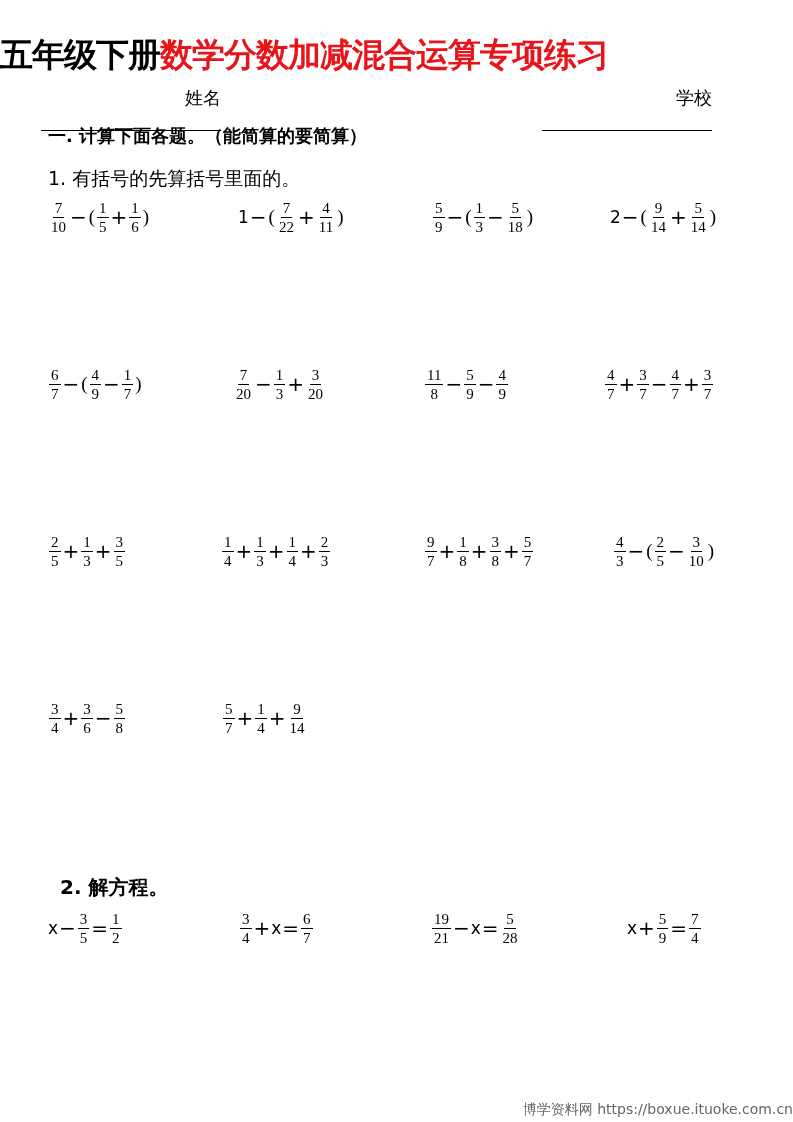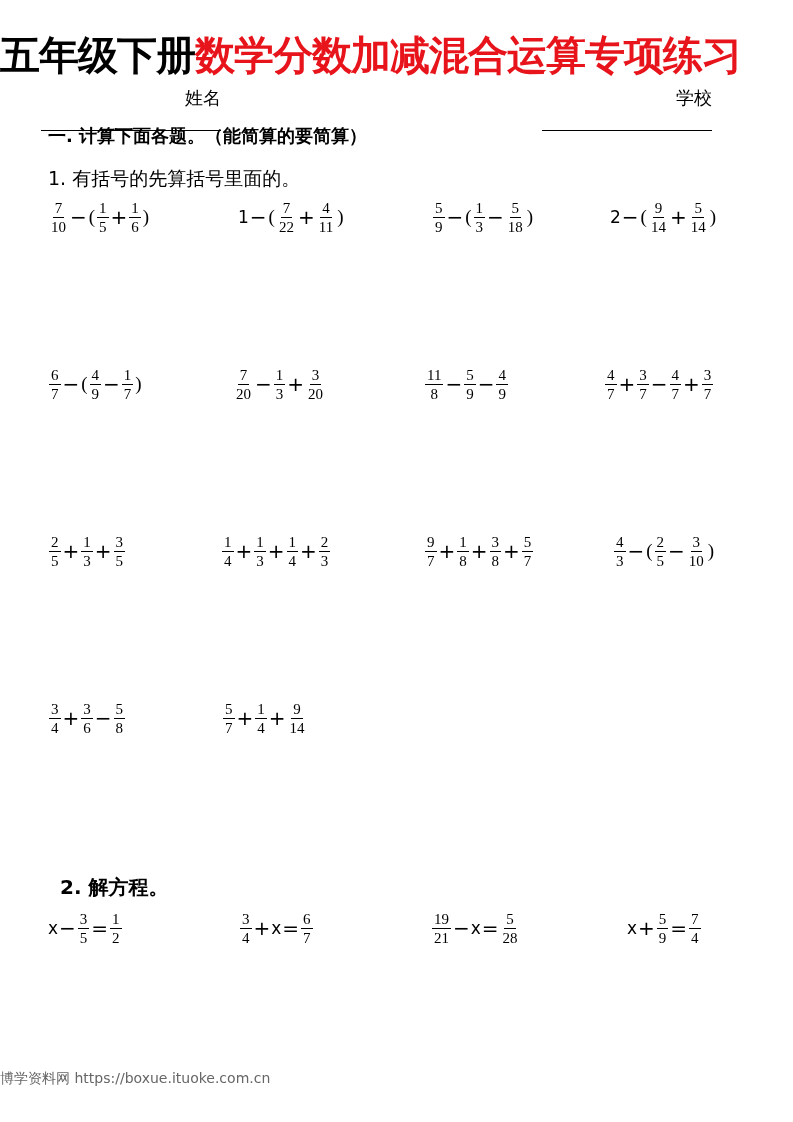--- a/index.html
+++ b/index.html
@@ -1,35 +1,35 @@
 <!DOCTYPE html>
 <html><head>
   <meta charset="utf-8">
   <style>
     html, body { margin: 0; padding: 0; background: #ffffff; }
     body { width: 793px; height: 1122px; position: relative; overflow: hidden; font-family: "DejaVu Sans", sans-serif; color: #000; }
-    .title { position: absolute; top: 30px; left: 0; width: 682px; text-align: left; font-size: 40px; font-weight: bold; letter-spacing: -1px; line-height: 50px; white-space: nowrap; }
+    .title { position: absolute; top: 30px; left: 0; width: 682px; text-align: left; font-size: 33px; font-weight: bold; letter-spacing: -1px; line-height: 50px; white-space: nowrap; }
     .title .black { color: #000; }
     .title .red { color: #e8141b; }
     .info-row { position: absolute; top: 86px; left: 40px; width: 720px; height: 26px; font-size: 18px; }
     .info-field { position: absolute; top: 0; display: flex; align-items: flex-end; flex-direction: column; }
     .info-label { line-height: 24px; }
     .info-line { display: inline-block; border-bottom: 1.5px solid #000; height: 20px; margin-left: 1px; }
     .section-title { position: absolute; left: 48px; top: 124px; font-size: 18px; font-weight: bold; }
     .sub-title { position: absolute; left: 48px; top: 166px; font-size: 19px; }
     .sub2-title { position: absolute; left: 60px; top: 874px; font-size: 20px; font-weight: bold; }
     .expr { position: absolute; display: flex; align-items: center; font-family: "Liberation Serif", serif; font-size: 15px; height: 40px; }
     .frac { display: inline-flex; flex-direction: column; align-items: center; line-height: 16px; margin: 0 1px; }
     .frac .num { padding: 0 2px 1px; border-bottom: 1px solid #000; font-size: 15px; }
     .frac .den { padding: 1px 2px 0; font-size: 15px; }
     .op { font-family: "DejaVu Sans", sans-serif; font-size: 20px; margin: 0 1px; line-height: 20px; }
     .paren { font-family: "Liberation Serif", serif; font-size: 19px; margin: 0 1px; }
     .num-int { font-family: "DejaVu Sans", sans-serif; font-size: 17px; }
     .var { font-family: "DejaVu Sans", sans-serif; font-size: 17px; }
-    .footer { position: absolute; top: 1070px; left: 0; width: 793px; text-align: left; font-size: 14px; color: #666; }
+    .footer { position: absolute; top: 1101px; left: 0; width: 793px; text-align: right; font-size: 14px; color: #666; }
   </style>
 </head>
 <body>
 
 <div class="title">
   <span class="black">五年级下册</span><span class="red">数学分数加减混合运算专项练习</span>
 </div>
 
 <div class="info-row">
   <div class="info-field" style="left:0;">

